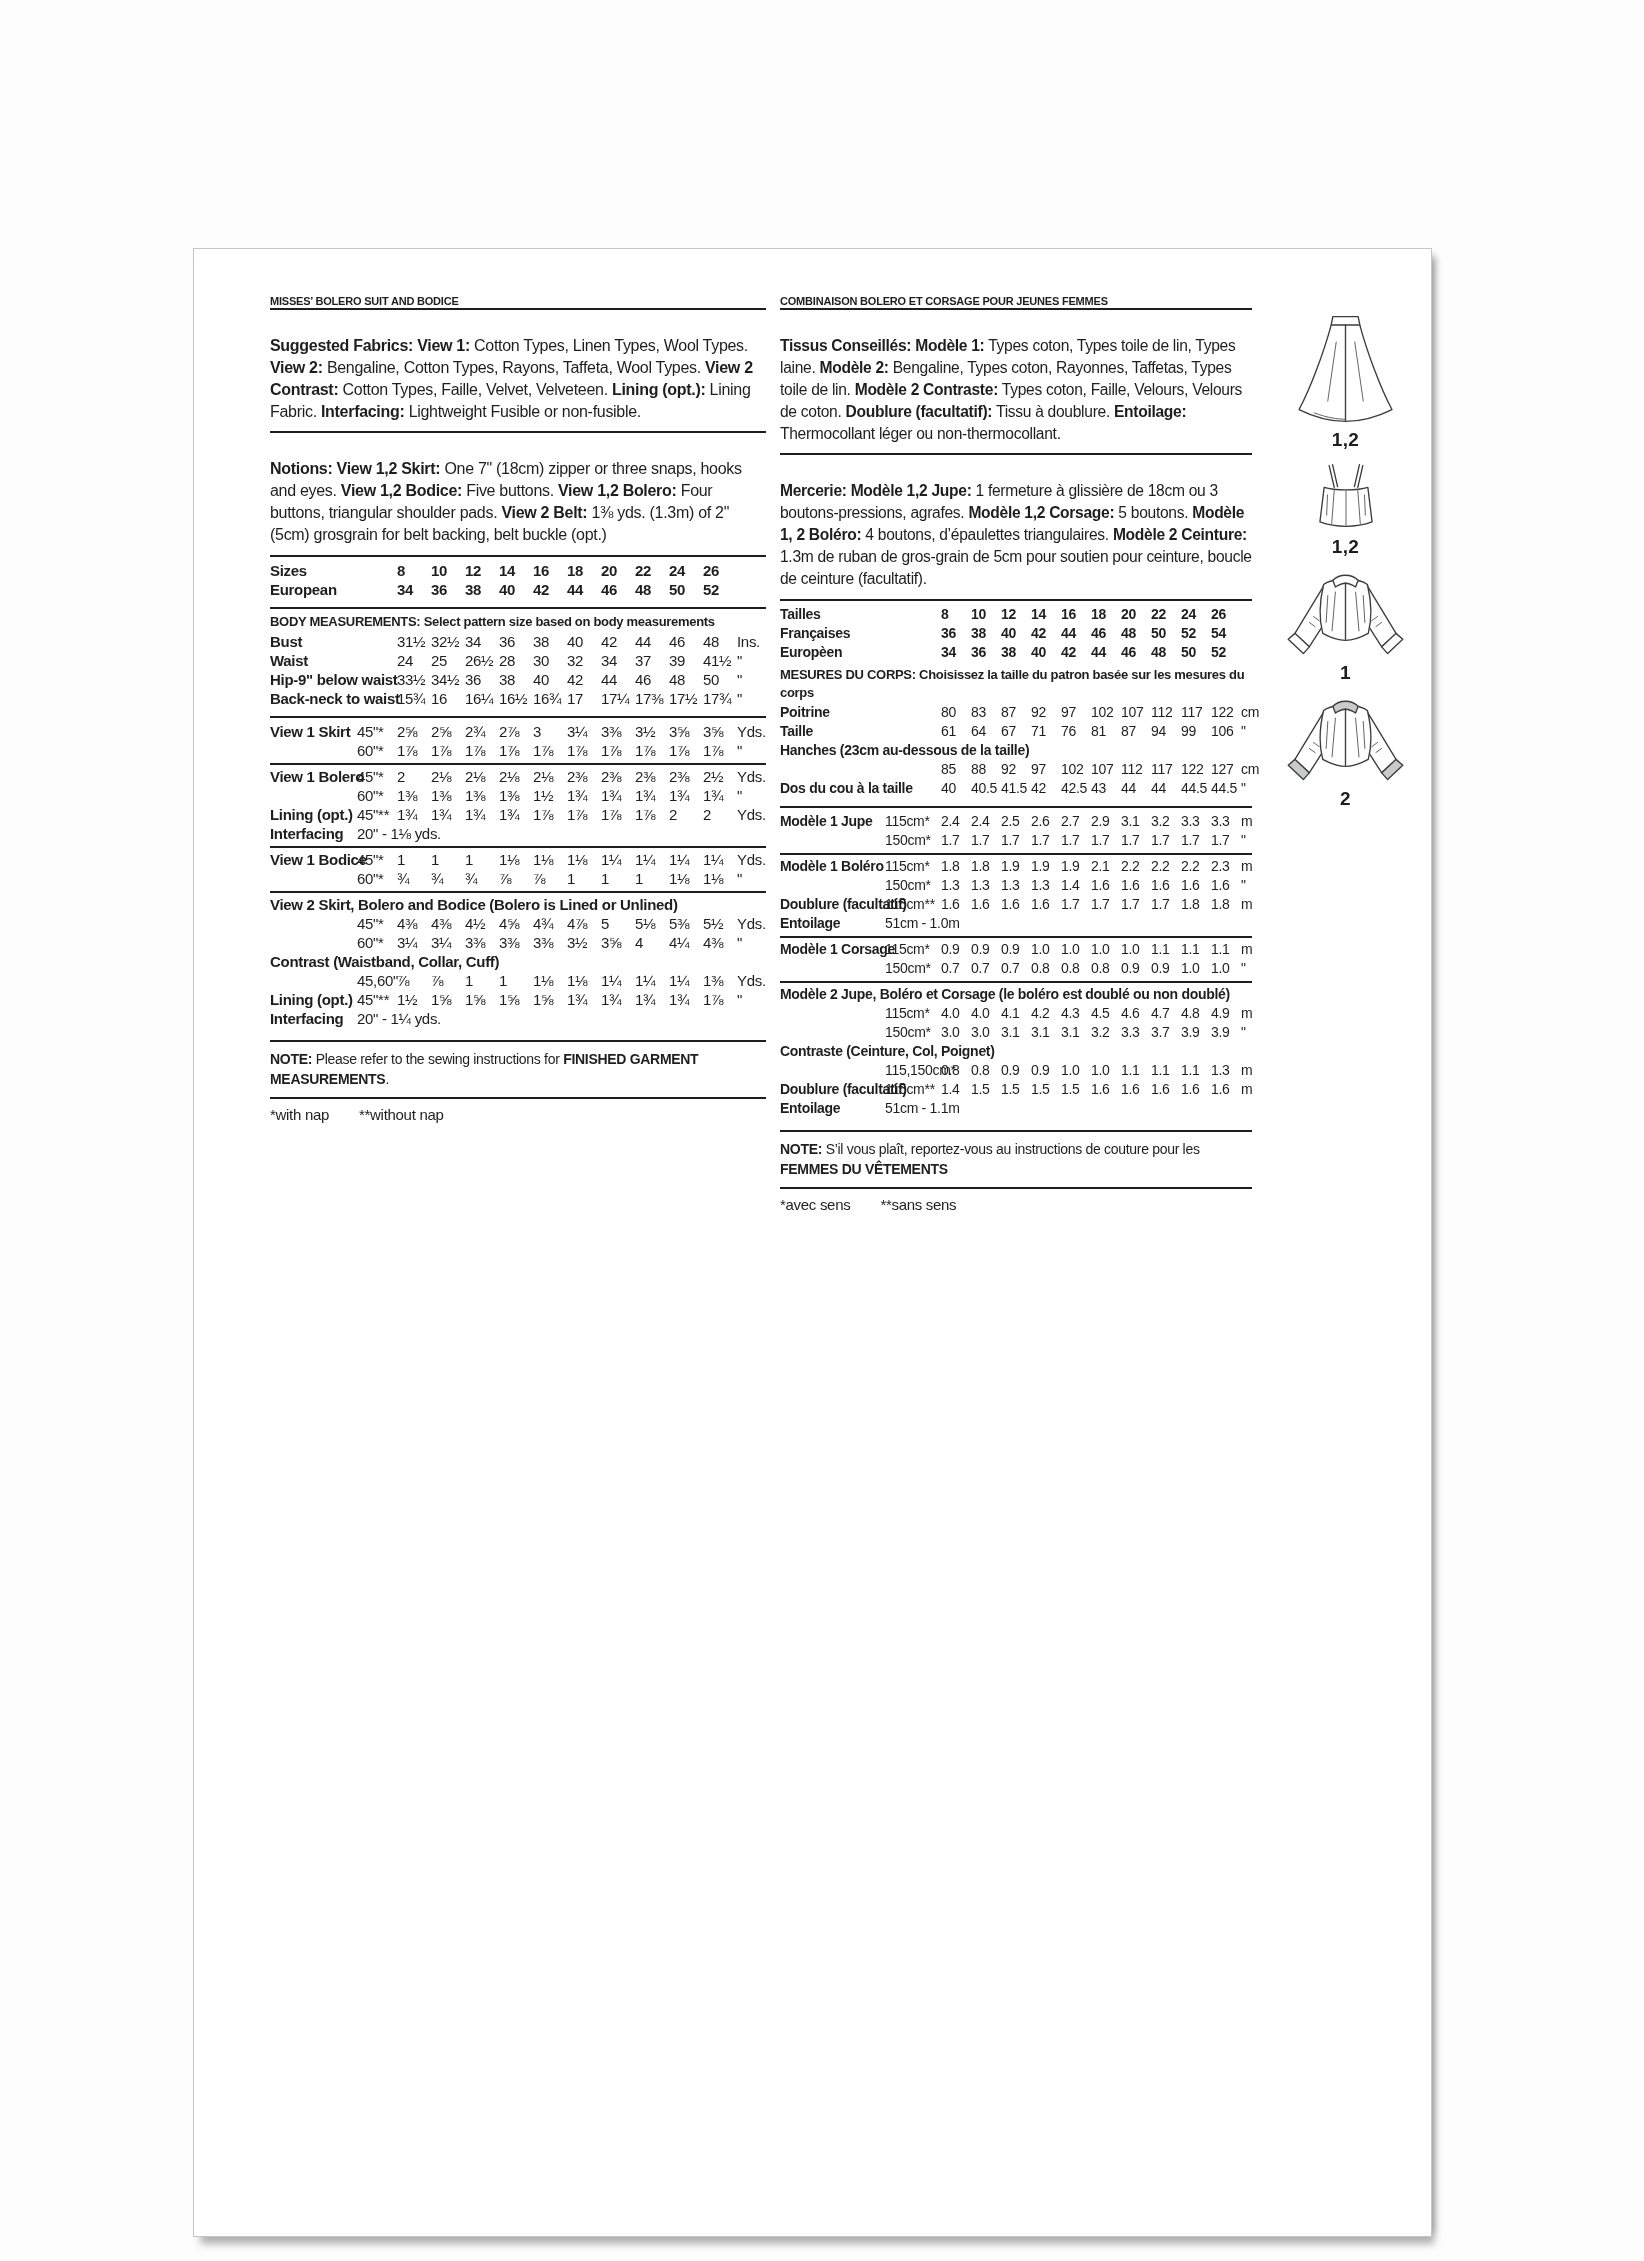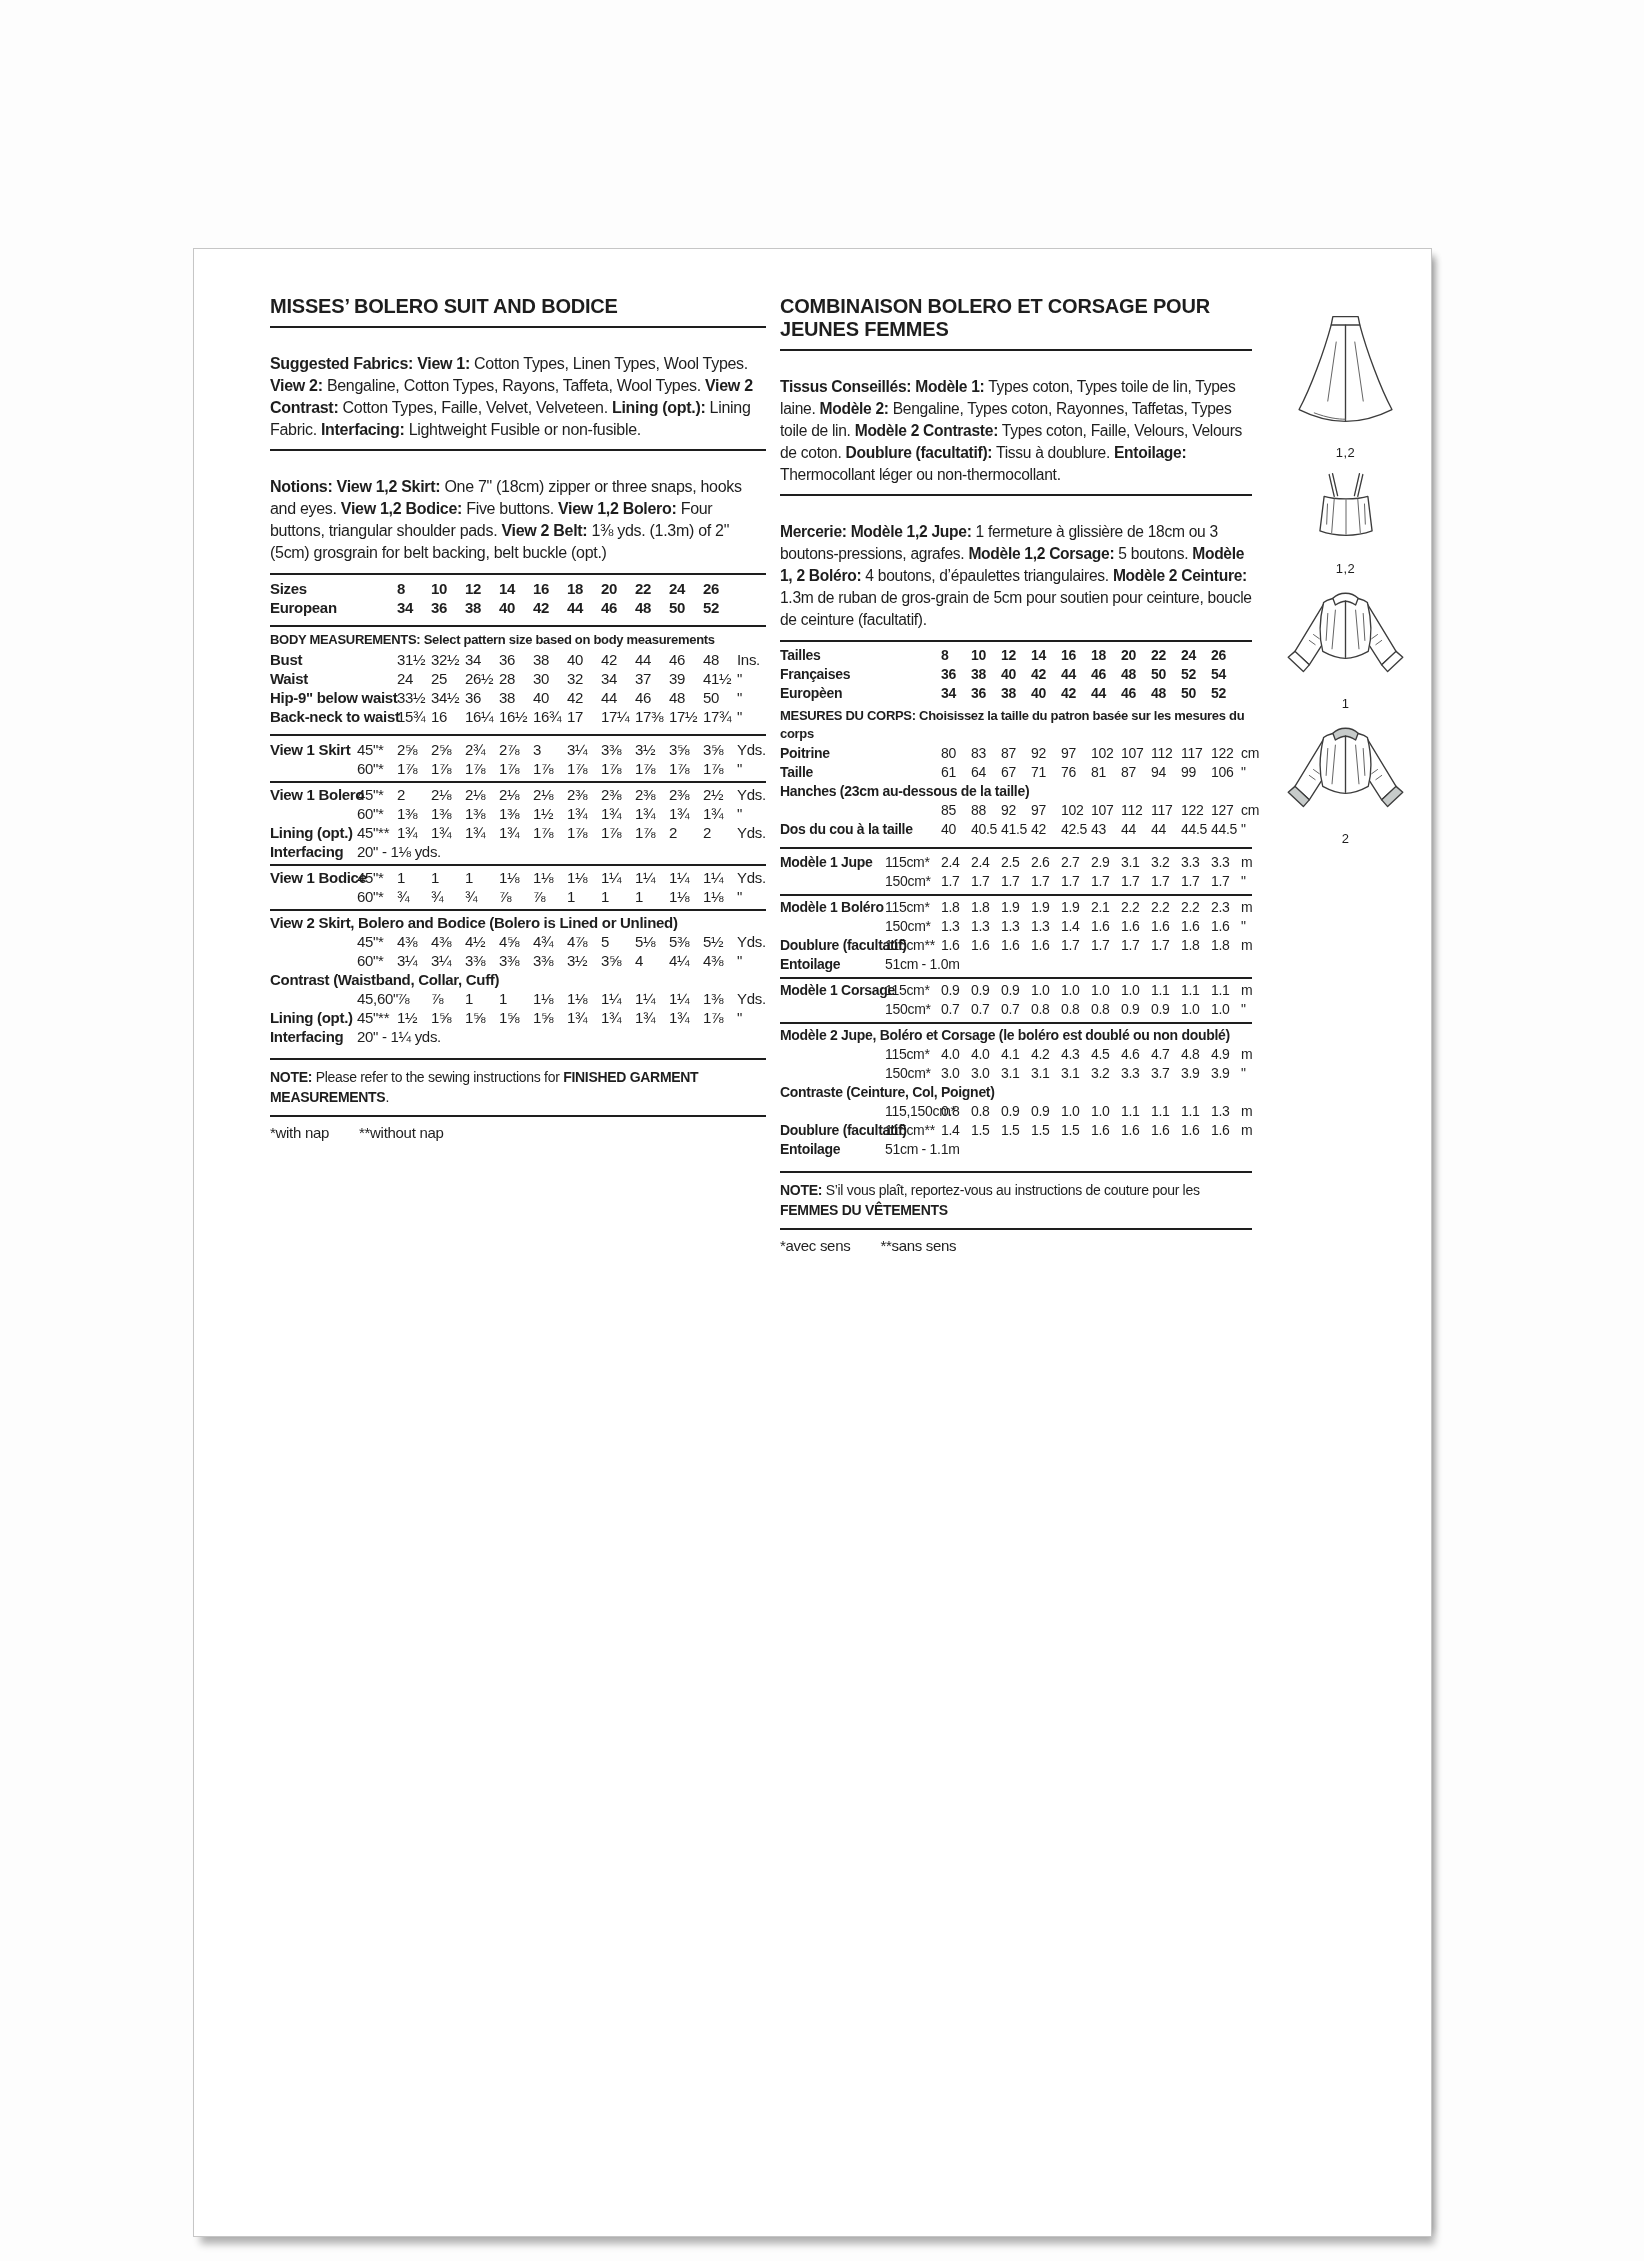--- a/index.html
+++ b/index.html
@@ -18,21 +18,21 @@
   }
   .col{position:absolute;top:38px;}
   .col-en{left:76px;width:496px;}
   .col-fr{left:586px;width:472px;}
   .figs{position:absolute;left:1083px;top:64px;width:137px;text-align:center;}
 
   .hdr-row{display:flex;align-items:flex-end;height:54px;}
   .code{font-size:44px;font-weight:bold;line-height:0.92;letter-spacing:-1.3px;padding-right:17px;}
   .hdr-right{flex:1;text-align:right;font-size:21px;letter-spacing:-0.3px;border-bottom:2.5px solid #1e1e1e;padding-bottom:3.4px;line-height:1.1;}
 
-  .col-title{margin-top:7.6px;font-size:20px;font-weight:bold;letter-spacing:-0.2px;border-bottom:2.1px solid #1e1e1e;padding-bottom:8px;}
+  .col-title{margin-top:7.6px;font-size:11px;font-weight:bold;letter-spacing:-0.2px;border-bottom:2.1px solid #1e1e1e;padding-bottom:1px;}
 
   .para{margin-top:25px;font-size:16px;line-height:22px;letter-spacing:-0.3px;}
   .col-fr .para{font-size:15.6px;}
   .para b{letter-spacing:-0.3px;}
 
   .divider{border-top:2.1px solid #1e1e1e;margin-top:8.5px;}
   .tbl{margin-top:4px;}
   .tbl-hdr{font-size:13px;font-weight:bold;line-height:18.6px;letter-spacing:-0.3px;}
 
   .en-row{display:grid;grid-template-columns:87px 40px repeat(10,34px) 1fr;font-size:15px;line-height:19px;letter-spacing:-0.3px;}
@@ -43,21 +43,21 @@
   .span2{grid-column:2 / -1;}
   .span-row{font-size:15px;line-height:19px;font-weight:bold;letter-spacing:-0.3px;}
   .col-fr .span-row{font-size:14px;}
   .tbl .rule-in{border-top:2.1px solid #1e1e1e;margin:2.5px 0 2.5px;}
 
   .note-block{margin-top:12px;border-top:2.1px solid #1e1e1e;border-bottom:2.1px solid #1e1e1e;padding:6.8px 0 7.6px;font-size:14px;letter-spacing:-0.3px;line-height:20px;}
   .footnote{margin-top:7.6px;font-size:15px;letter-spacing:-0.3px;}
   .footnote span{margin-right:30px;}
 
   .fig{margin:0 auto;}
-  .fig-caption{font-size:13px;font-weight:normal;letter-spacing:0.4px;margin:20px 0 12px;}
+  .fig-caption{font-size:19px;font-weight:bold;letter-spacing:0.4px;margin:4px 0 12px;}
   .fig svg{display:block;margin:0 auto;}
   .ln{fill:none;stroke:#3c3c3c;stroke-width:1.6;stroke-linejoin:round;stroke-linecap:round;}
   .ln-thin{fill:none;stroke:#585858;stroke-width:1.1;stroke-linecap:round;}
   .fill-w{fill:#ffffff;stroke:#3c3c3c;stroke-width:1.6;stroke-linejoin:round;}
   .fig2 .contrast{fill:#c7cbca;}
   .fig1 .contrast{fill:#ffffff;}
 </style>
 </head>
 <body>
 

